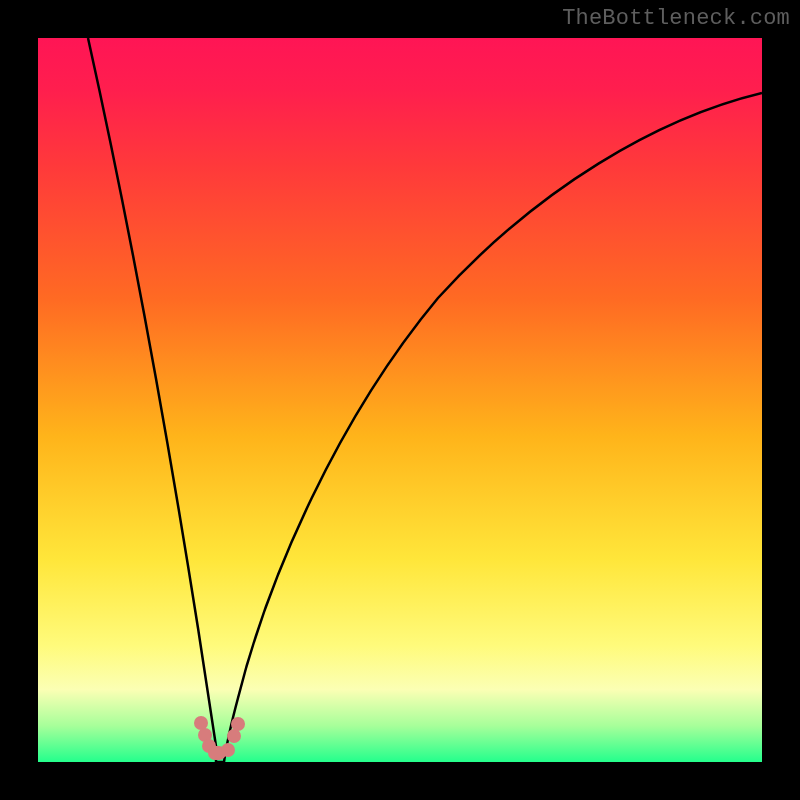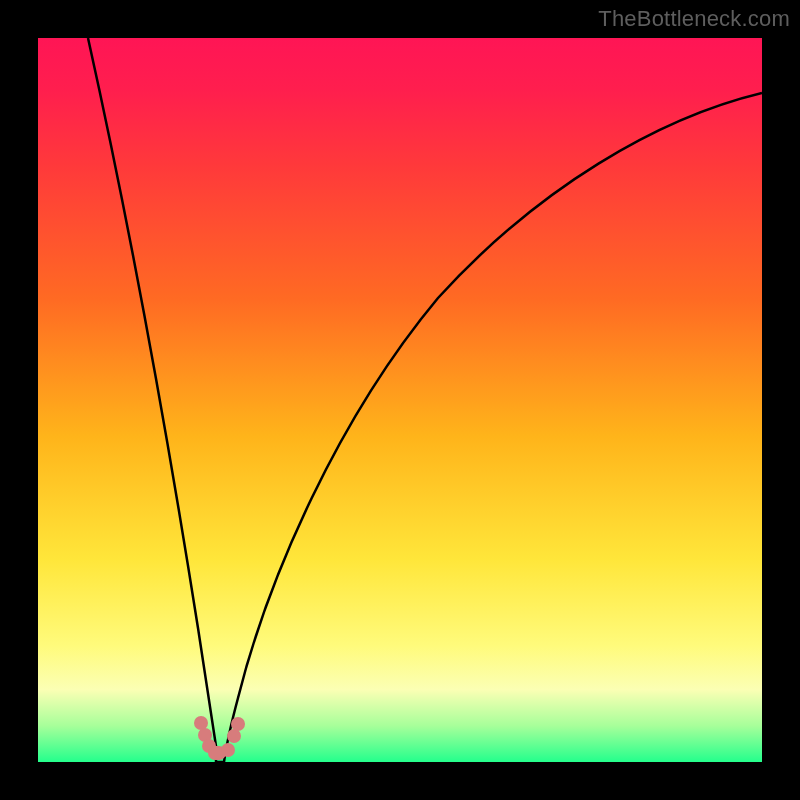--- a/index.html
+++ b/index.html
@@ -53,20 +53,21 @@
     top: 0;
   }
   .watermark {
     position: absolute;
     top: 6px;
     right: 10px;
     color: #5e5e5e;
     font-size: 22px;
     letter-spacing: 0.2px;
     font-weight: 500;
+    font-family: Liberation Mono, monospace;
   }
 </style>
 </head>
 <body>
 
 <div class="frame">
 
   <div class="plot">
     <div class="grad"></div>
 

